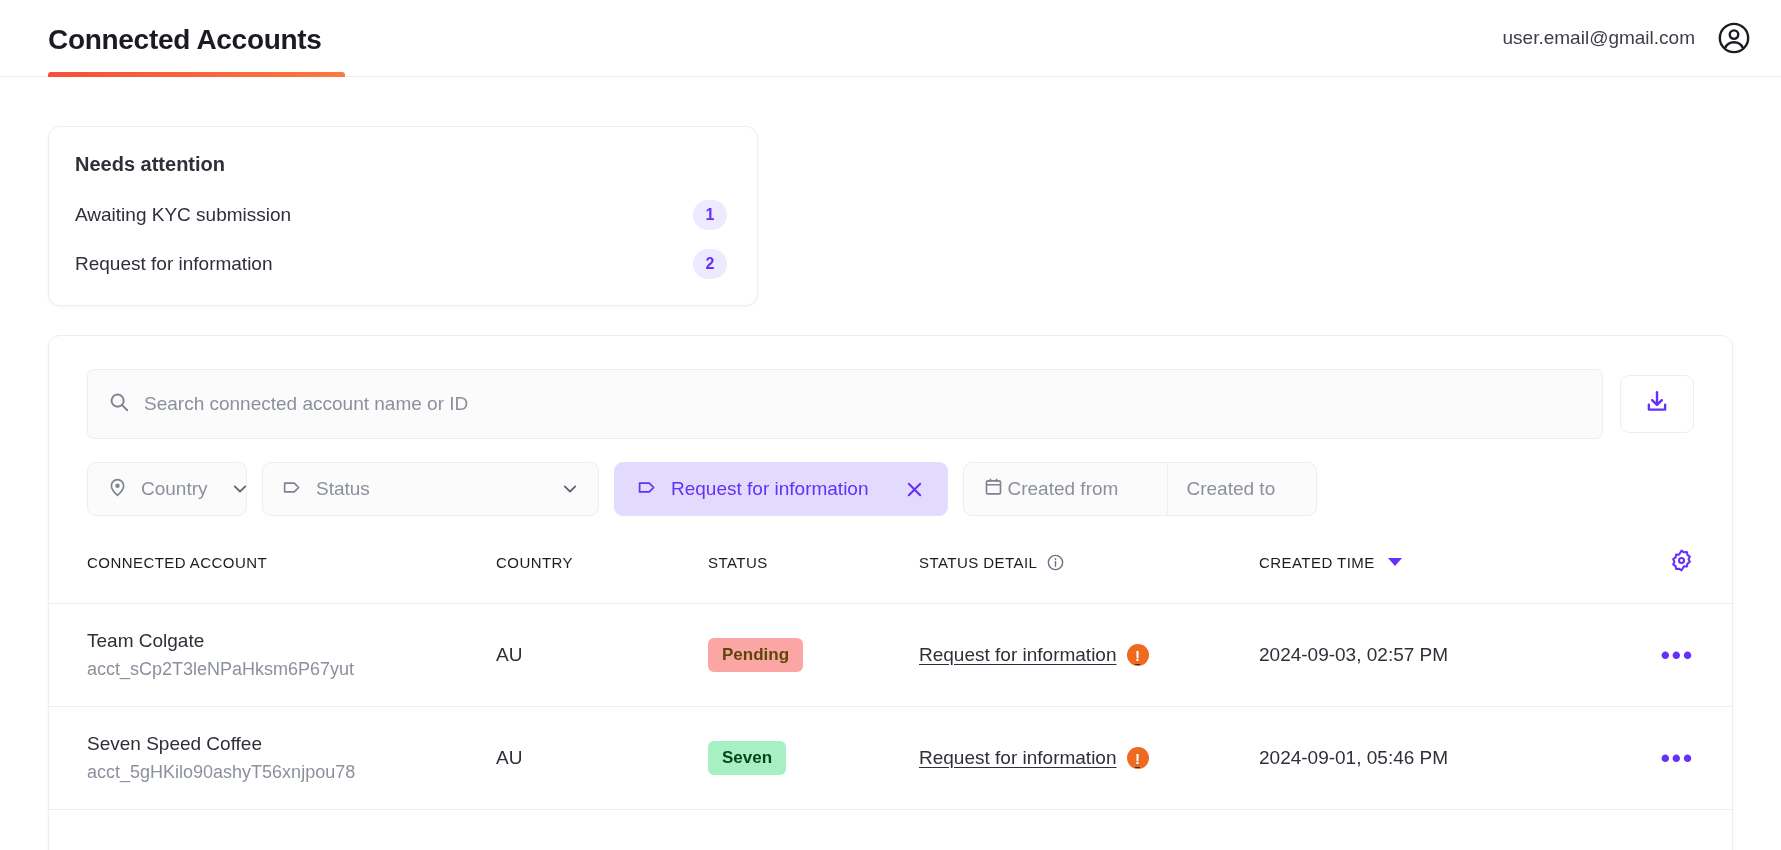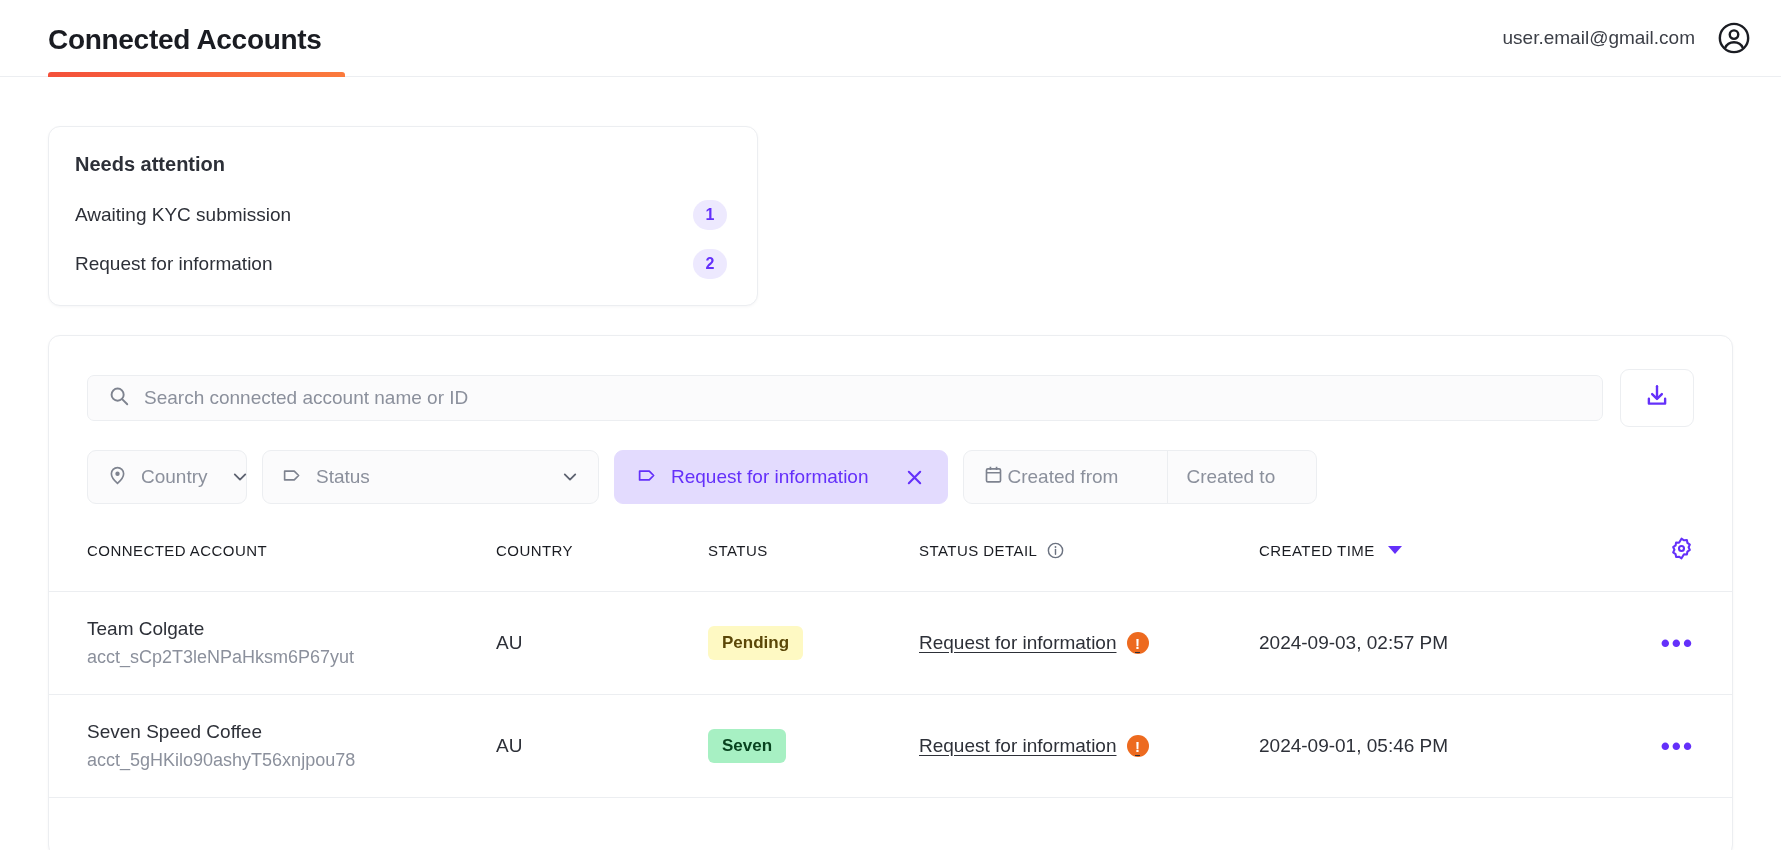--- a/index.html
+++ b/index.html
@@ -104,21 +104,21 @@
   }
   .toolbar { padding: 33px 38px 0 38px; }
 
   .search-row {
     display: flex;
     align-items: center;
     gap: 17px;
   }
   .search-box {
     flex: 1;
-    height: 46px;
+    height: 70px;
     border: 1px solid #eceef1;
     border-radius: 7px;
     background: #fbfbfc;
     display: flex;
     align-items: center;
     padding: 0 20px;
     gap: 14px;
   }
   .search-box input {
     border: none;
@@ -241,21 +241,21 @@
   .badge {
     display: inline-flex;
     align-items: center;
     justify-content: center;
     height: 34px;
     padding: 0 14px;
     border-radius: 6px;
     font-size: 17px;
     font-weight: bold;
   }
-  .badge.pending { background: #fef9c3; color: #5b4708; }
+  .badge.pending { background: #fca5a5; color: #5b4708; }
   .badge.active  { background: #a7f0c3; color: #08431f; }
 
   .detail-link {
     display: inline-flex;
     align-items: center;
     gap: 10px;
     font-size: 19px;
     color: #2d3038;
     text-decoration: underline;
     text-underline-offset: 3px;

